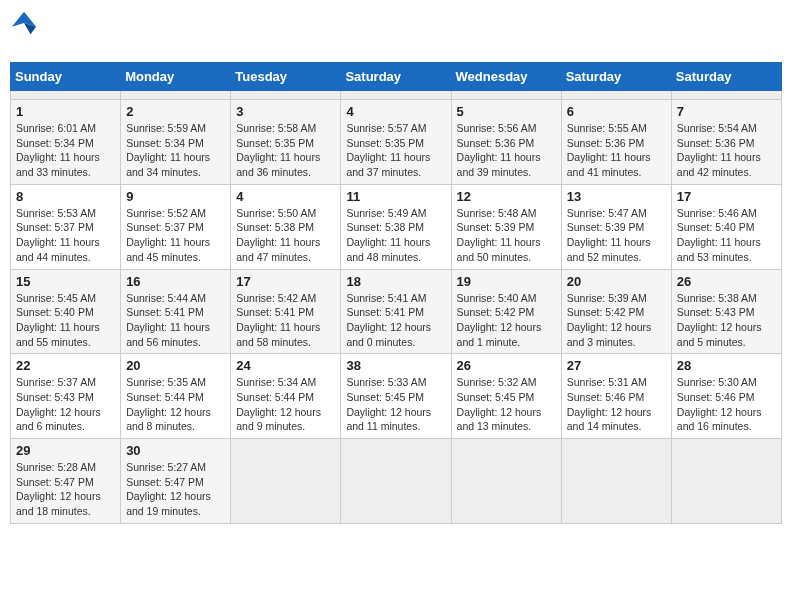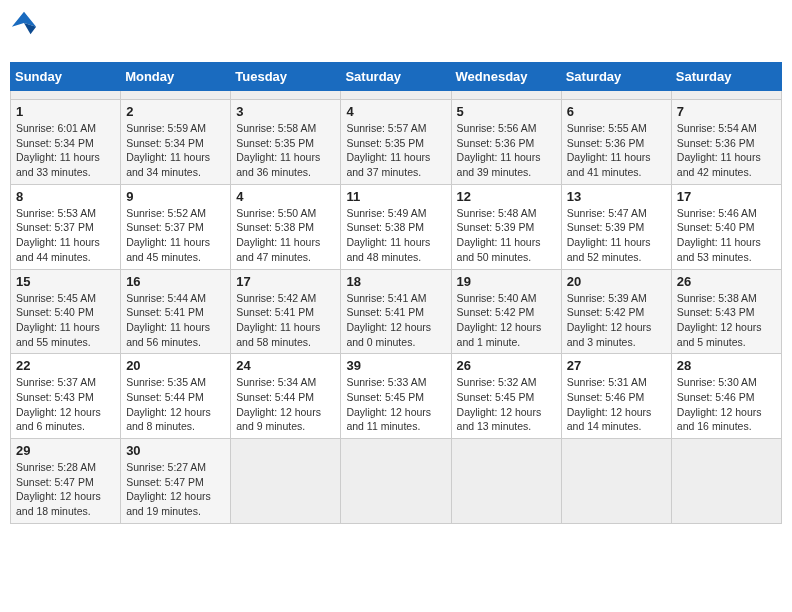--- a/index.html
+++ b/index.html
@@ -320,21 +320,21 @@
       </td>
         <td>
         <div class="day-num">24</div>
         <div class="day-info">
           Sunrise: 5:34 AM<br>
           Sunset: 5:44 PM<br>
           Daylight: 12 hours and 9 minutes.
         </div>
       </td>
         <td>
-        <div class="day-num">39</div>
+        <div class="day-num">38</div>
         <div class="day-info">
           Sunrise: 5:33 AM<br>
           Sunset: 5:45 PM<br>
           Daylight: 12 hours and 11 minutes.
         </div>
       </td>
         <td>
         <div class="day-num">26</div>
         <div class="day-info">
           Sunrise: 5:32 AM<br>

